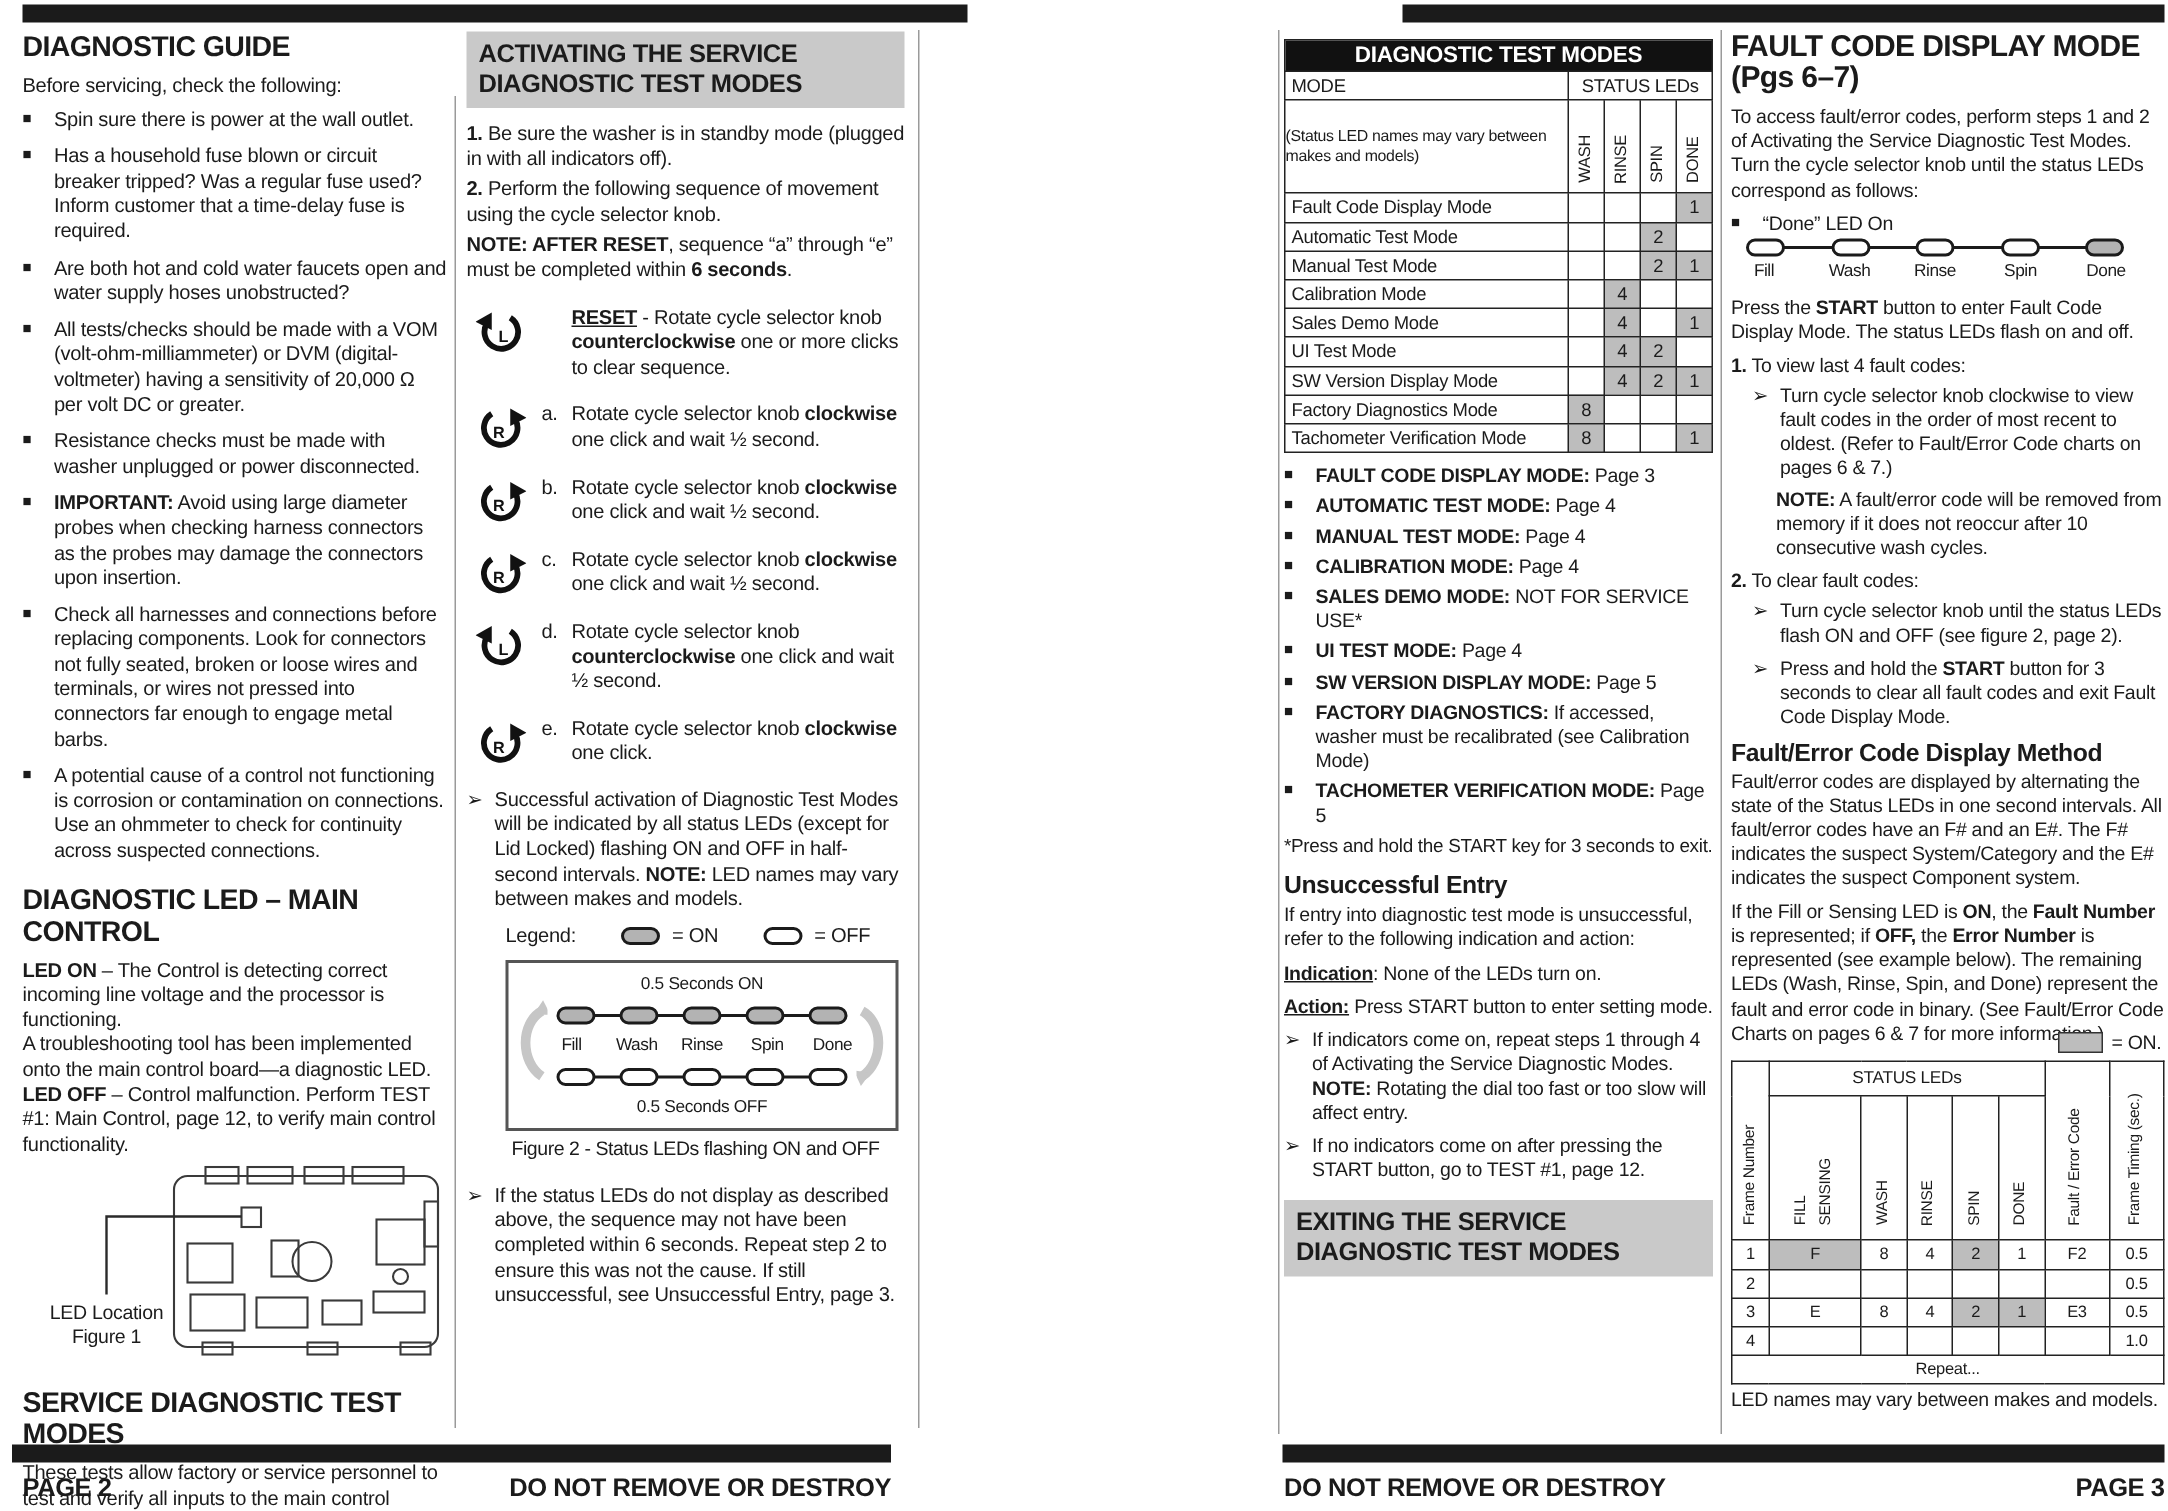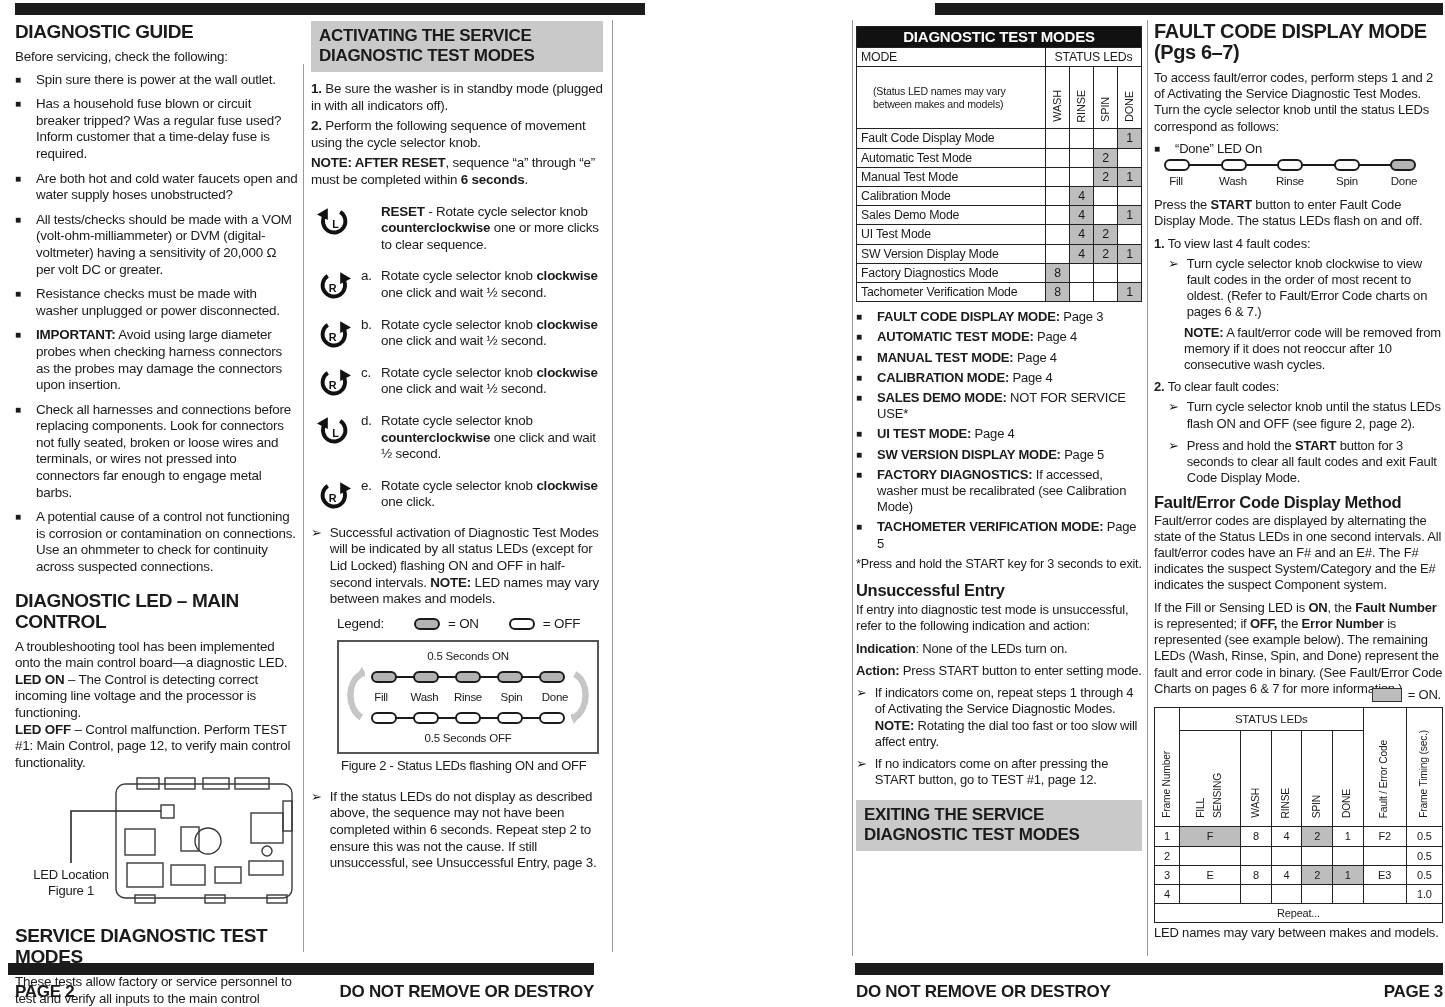--- a/index.html
+++ b/index.html
@@ -1,21 +1,21 @@
 <!DOCTYPE html>
 <html><head>
 <meta charset="utf-8">
 <style>
   *{margin:0;padding:0;box-sizing:border-box}
   html,body{width:1445px;height:1007px}
   body{position:relative;background:#ffffff;color:#1b1b1b;
        font-family:"Liberation Sans",sans-serif;overflow:hidden;
        -webkit-font-smoothing:antialiased}
   .b{font-weight:bold}
-  .u{}
+  .u{text-decoration:underline}
   .bar{position:absolute;height:12px;background:#1b1b1b}
   .vdiv{position:absolute;width:1px;background:#9a9a9a}
   .col{position:absolute;top:21px;font-size:13.4px;line-height:16.6px;letter-spacing:-0.2px}
   #col1{left:15px;width:283px}
   #col2{left:311px;width:292px}
   #col3{left:856px;width:286px;font-size:13px;line-height:16.2px}
   #col4{left:1154px;width:289px;font-size:13px;line-height:16.2px}
   .h1{font-size:19px;line-height:21px;font-weight:bold;letter-spacing:-0.4px;margin:0 0 7px}
   .h1.mt{margin-top:14px}
   .h2{font-size:16.5px;font-weight:bold;letter-spacing:-0.3px;margin:10px 0 4px}
@@ -50,21 +50,21 @@
   .ledlabels span{width:40px;font-size:11.5px;text-align:center;letter-spacing:-0.3px}
   .arr{position:absolute;width:22px;height:58px;top:24px}
   .arr.l{left:4px}.arr.r{right:4px}
   .caption{font-size:13px;margin:2px 0 0 30px;letter-spacing:-0.3px}
   
   table{border-collapse:collapse}
   .dtm{width:100%;margin:5px 0 7px;font-size:12.3px;letter-spacing:-0.2px}
   .dtm th,.dtm td{border:1px solid #222;padding:1px 4px;font-weight:normal;text-align:left;background:#fff}
   .dtm .ttl{background:#111;color:#fff;text-align:center;font-weight:bold;font-size:15px;padding:2px}
   .dtm .statush{text-align:center}
-  .dtm .noteh{font-size:10.6px;line-height:12.5px;padding:4px 4px 4px 16px}
+  .dtm .noteh{font-size:10.6px;line-height:12.5px;padding:4px 4px 4px 0}
   .dtm .ledh{width:24px;height:62px;vertical-align:bottom;text-align:center;padding:2px 1px}
   .vert{writing-mode:vertical-rl;transform:rotate(180deg);display:inline-block;line-height:1.05}
   .dtm .vert{font-size:11px}
   .dtm td.lv{width:24px;text-align:center}
   .dtm td.lv:not(:empty){background:#bdbdbd}
   
   .ftab{width:100%;margin:4px 0 2px;font-size:11px}
   .ftab th,.ftab td{border:1px solid #222;padding:1px 2px;font-weight:normal;background:#fff;text-align:center}
   .ftab .statush{font-size:11.5px;padding:3px}
   .ftab th.vh{height:96px;vertical-align:bottom;padding-bottom:4px}
@@ -143,22 +143,22 @@
   <div class="li">
       <span class="sq">■</span>
       <div class="lt"><span>Check all harnesses and connections before replacing components. Look for connectors not fully seated, broken or loose wires and terminals, or wires not pressed into connectors far enough to engage metal barbs.</span></div>
     </div>
   <div class="li">
       <span class="sq">■</span>
       <div class="lt"><span>A potential cause of a control not functioning is corrosion or contamination on connections. Use an ohmmeter to check for continuity across suspected connections.</span></div>
     </div>
 
   <div class="h1 mt">DIAGNOSTIC LED – MAIN CONTROL</div>
+  <p style="margin-bottom:0"><span class="b">LED ON</span><span> – The Control is detecting correct incoming line voltage and the processor is functioning.</span></p>
   <p style="margin-bottom:0">A troubleshooting tool has been implemented onto the main control board—a diagnostic LED.</p>
-  <p style="margin-bottom:0"><span class="b">LED ON</span><span> – The Control is detecting correct incoming line voltage and the processor is functioning.</span></p>
   <p><span class="b">LED OFF</span><span> – Control malfunction. Perform TEST #1: Main Control, page 12, to verify main control functionality.</span></p>
 
   <svg class="fig1" viewBox="0 0 283 134" width="283" height="134">
     <g stroke="#3a3a3a" fill="none" stroke-width="1.4">
       <rect x="101" y="7" width="176" height="114" rx="9"></rect>
       <rect x="122" y="1" width="22" height="11"></rect>
       <rect x="150" y="1" width="30" height="11"></rect>
       <rect x="188" y="1" width="26" height="11"></rect>
       <rect x="220" y="1" width="34" height="11"></rect>
       <rect x="146" y="28" width="13" height="13"></rect>

